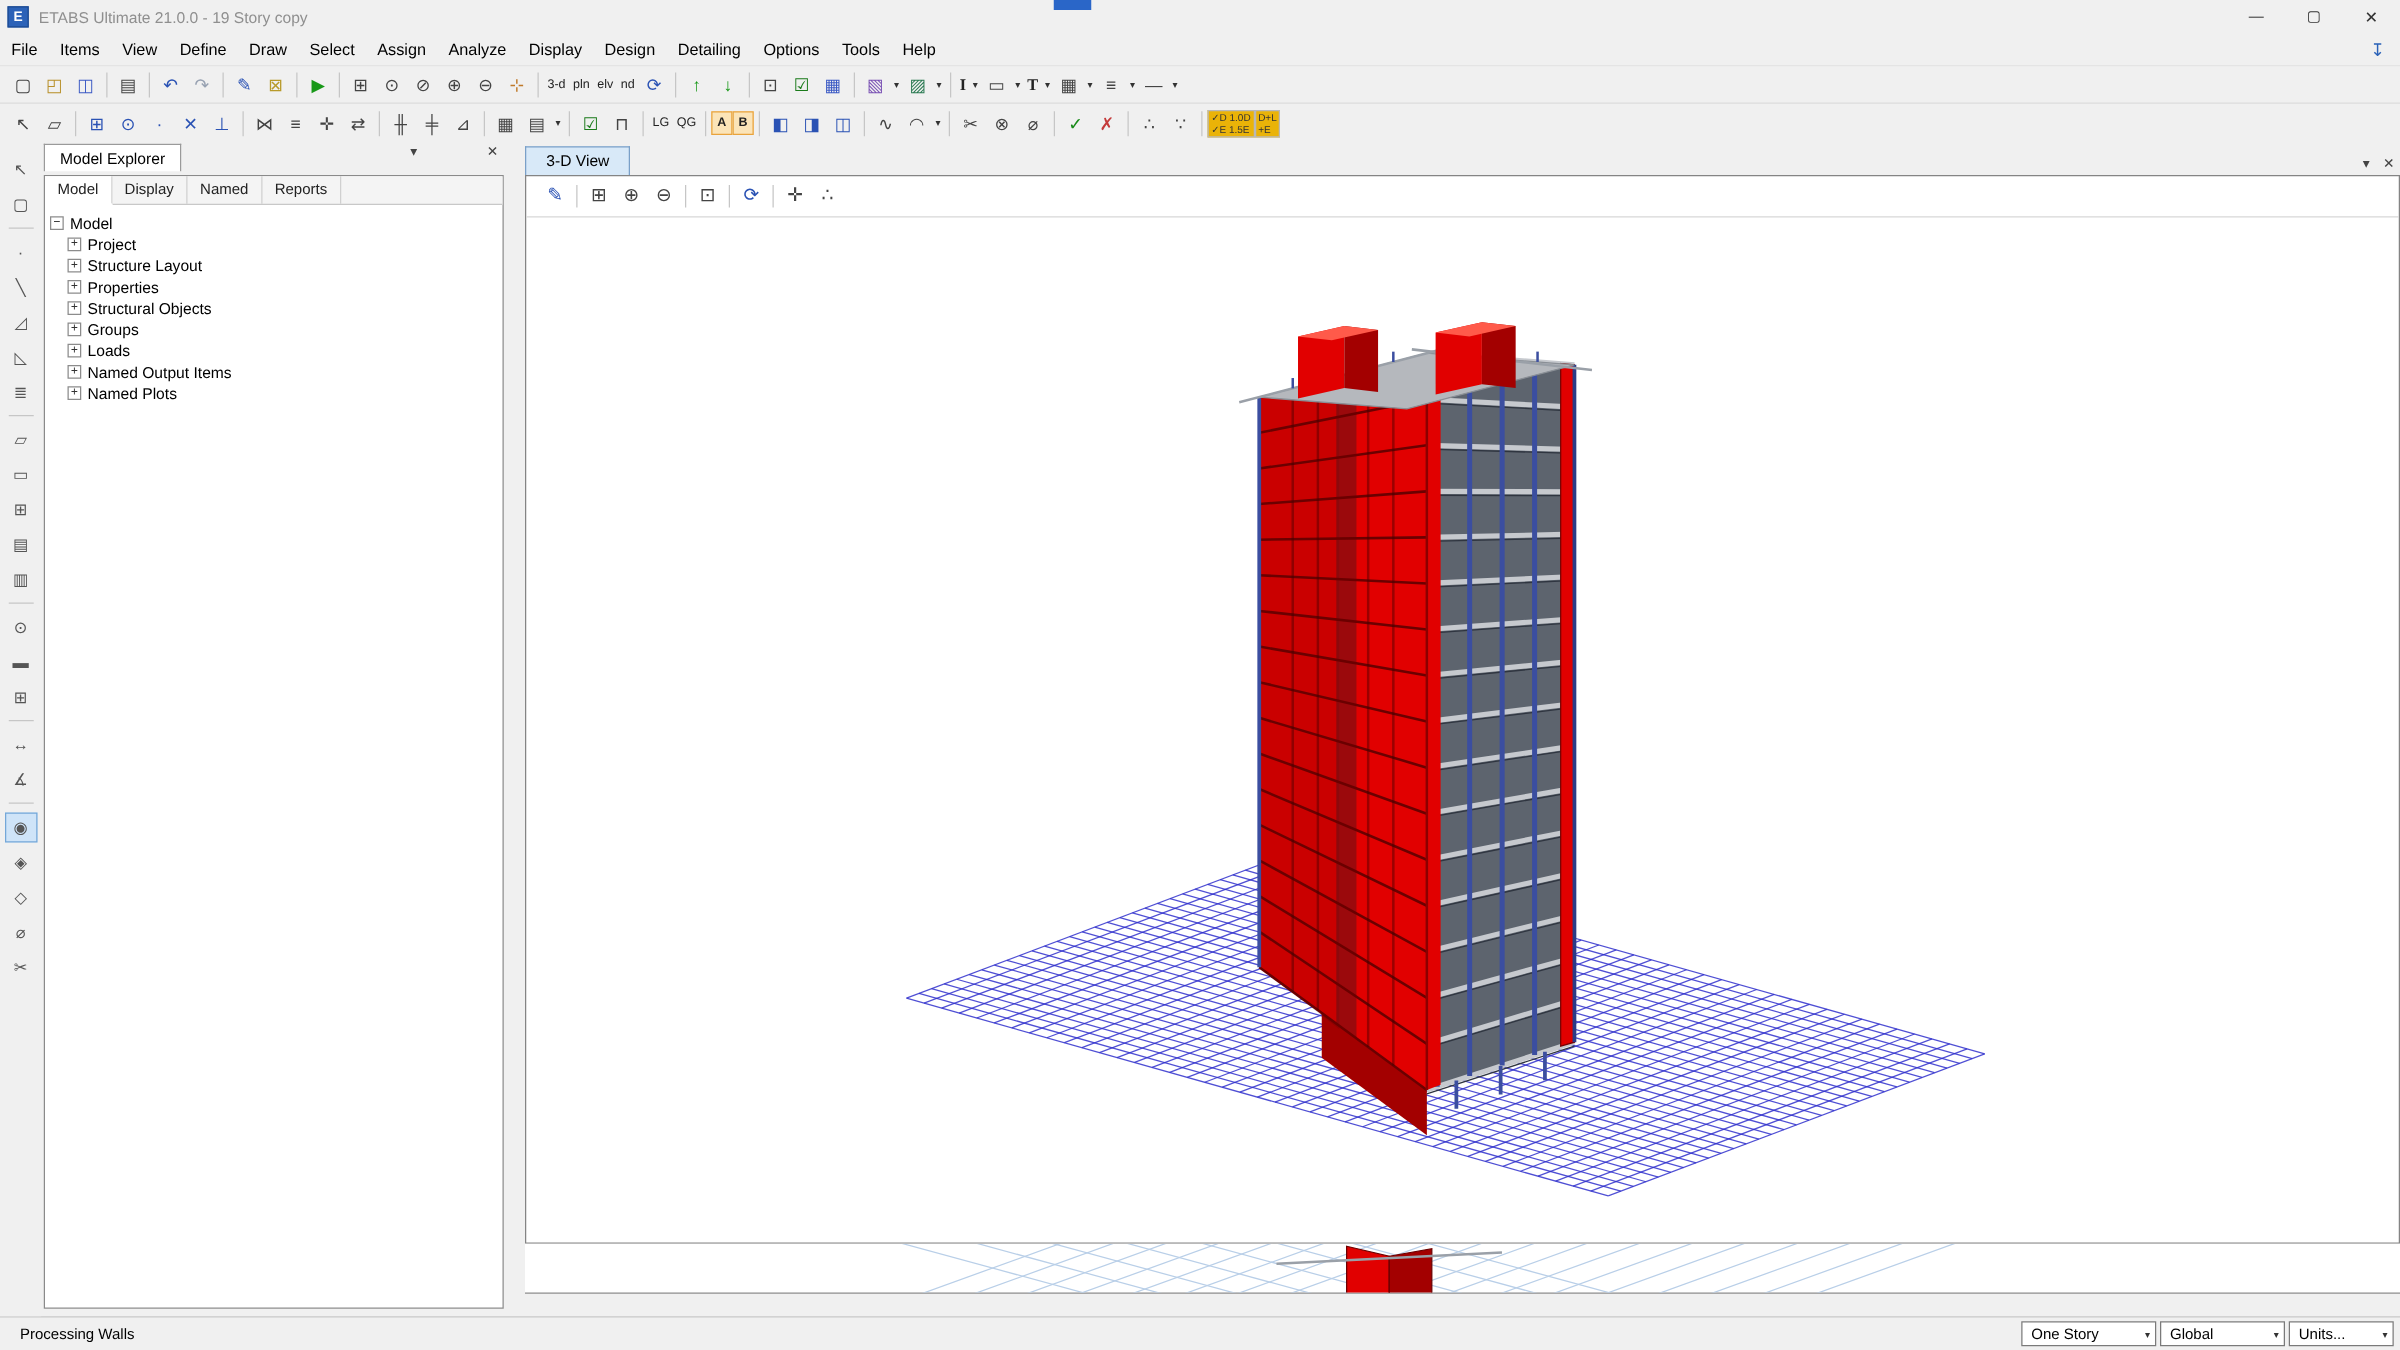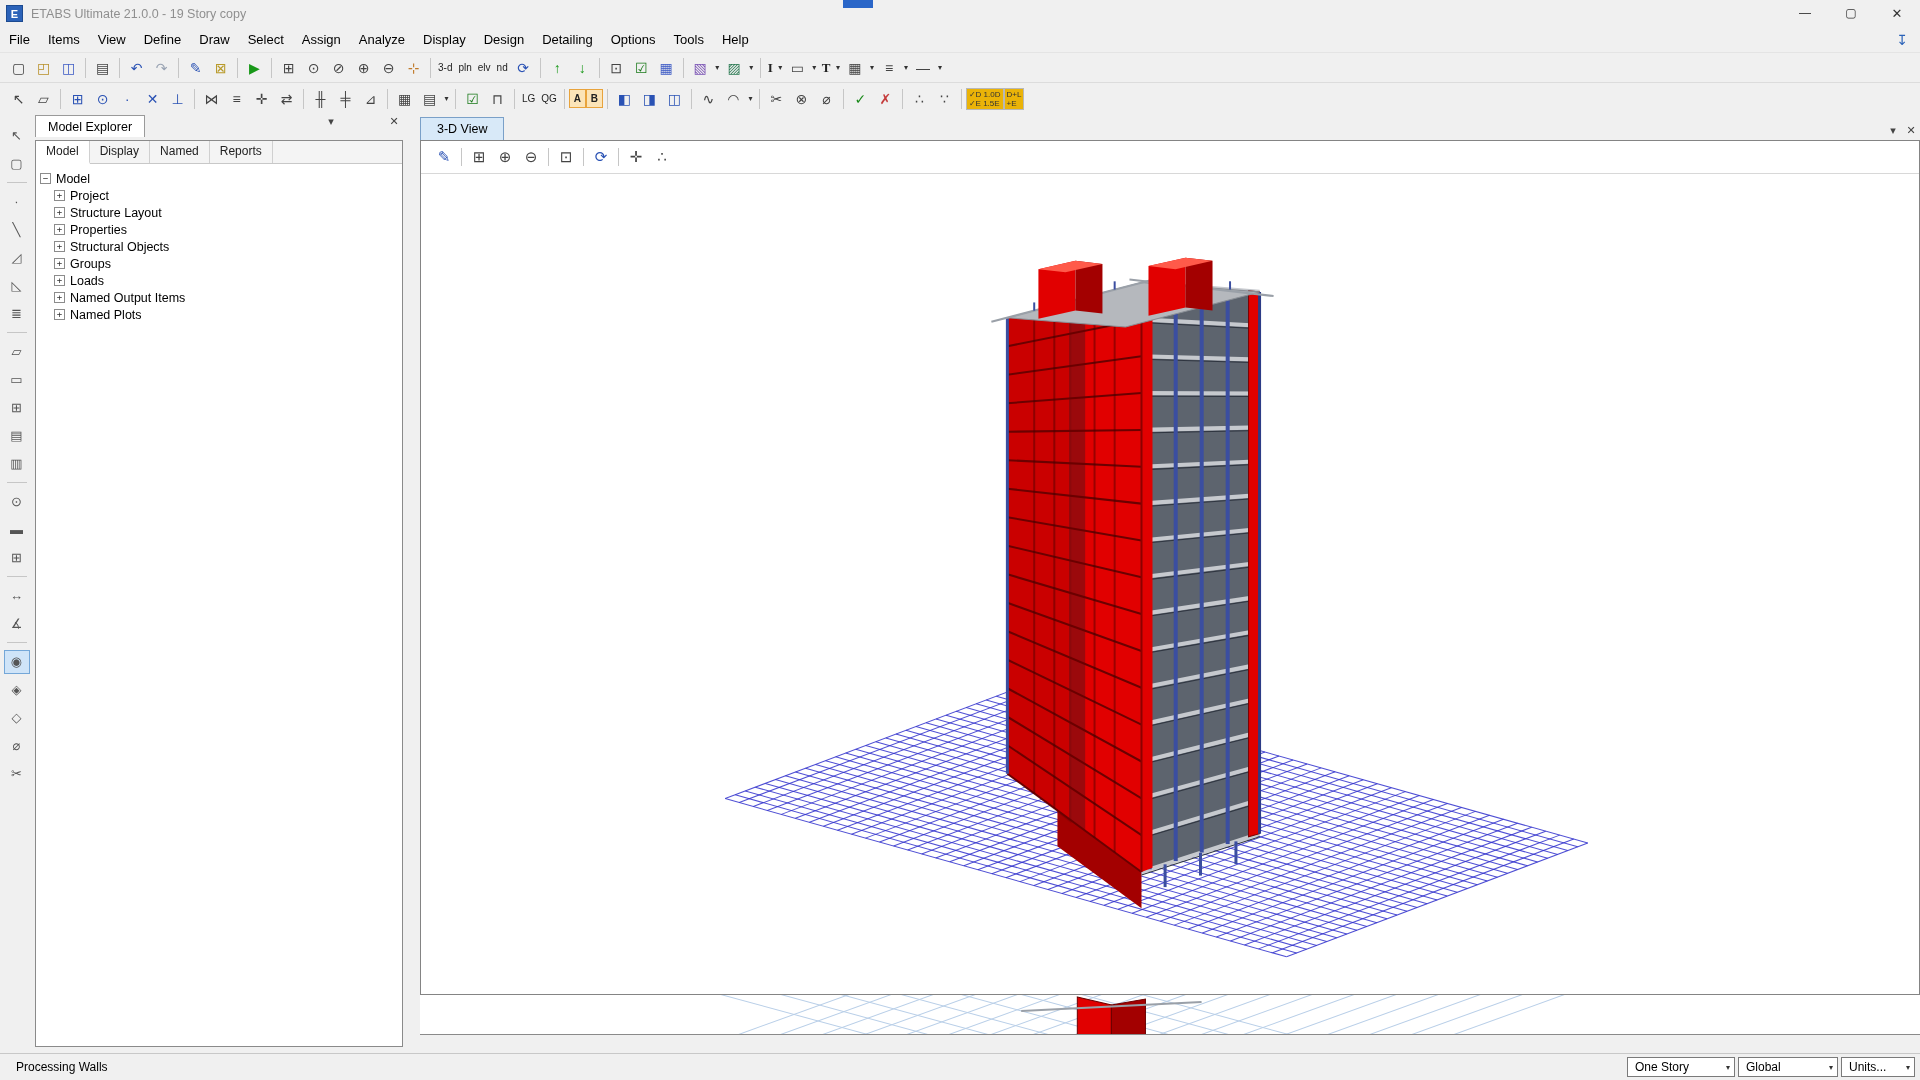--- a/index.html
+++ b/index.html
@@ -81,21 +81,21 @@
   .understrip svg{display:block;width:100%;height:40px;}
 
   
   .statusbar{height:27px;background:#f0f0f0;border-top:1px solid #c8c8c8;display:flex;
     align-items:center;font-size:12px;color:#000;flex:none;padding-right:2px;}
   .status-text{padding-left:16px;}
   .combo{display:flex;align-items:center;justify-content:space-between;border:1px solid #7a7a7a;
     background:#fff;height:20px;padding:0 4px 0 7px;margin-right:3px;font-size:12px;color:#000;}
   .combo.story{width:108px;}
   .combo.coord{width:100px;}
-  .combo.units{width:74px;}
+  .combo.units{width:84px;}
   .combo .cv{font-size:8px;margin-left:8px;color:#333;}
 </style>
 </head>
 <body>
 
 <div class="app">
 
   <div class="titlebar">
     <span class="applogo">E</span>
     <span class="title">ETABS Ultimate 21.0.0 - 19 Story copy</span>

